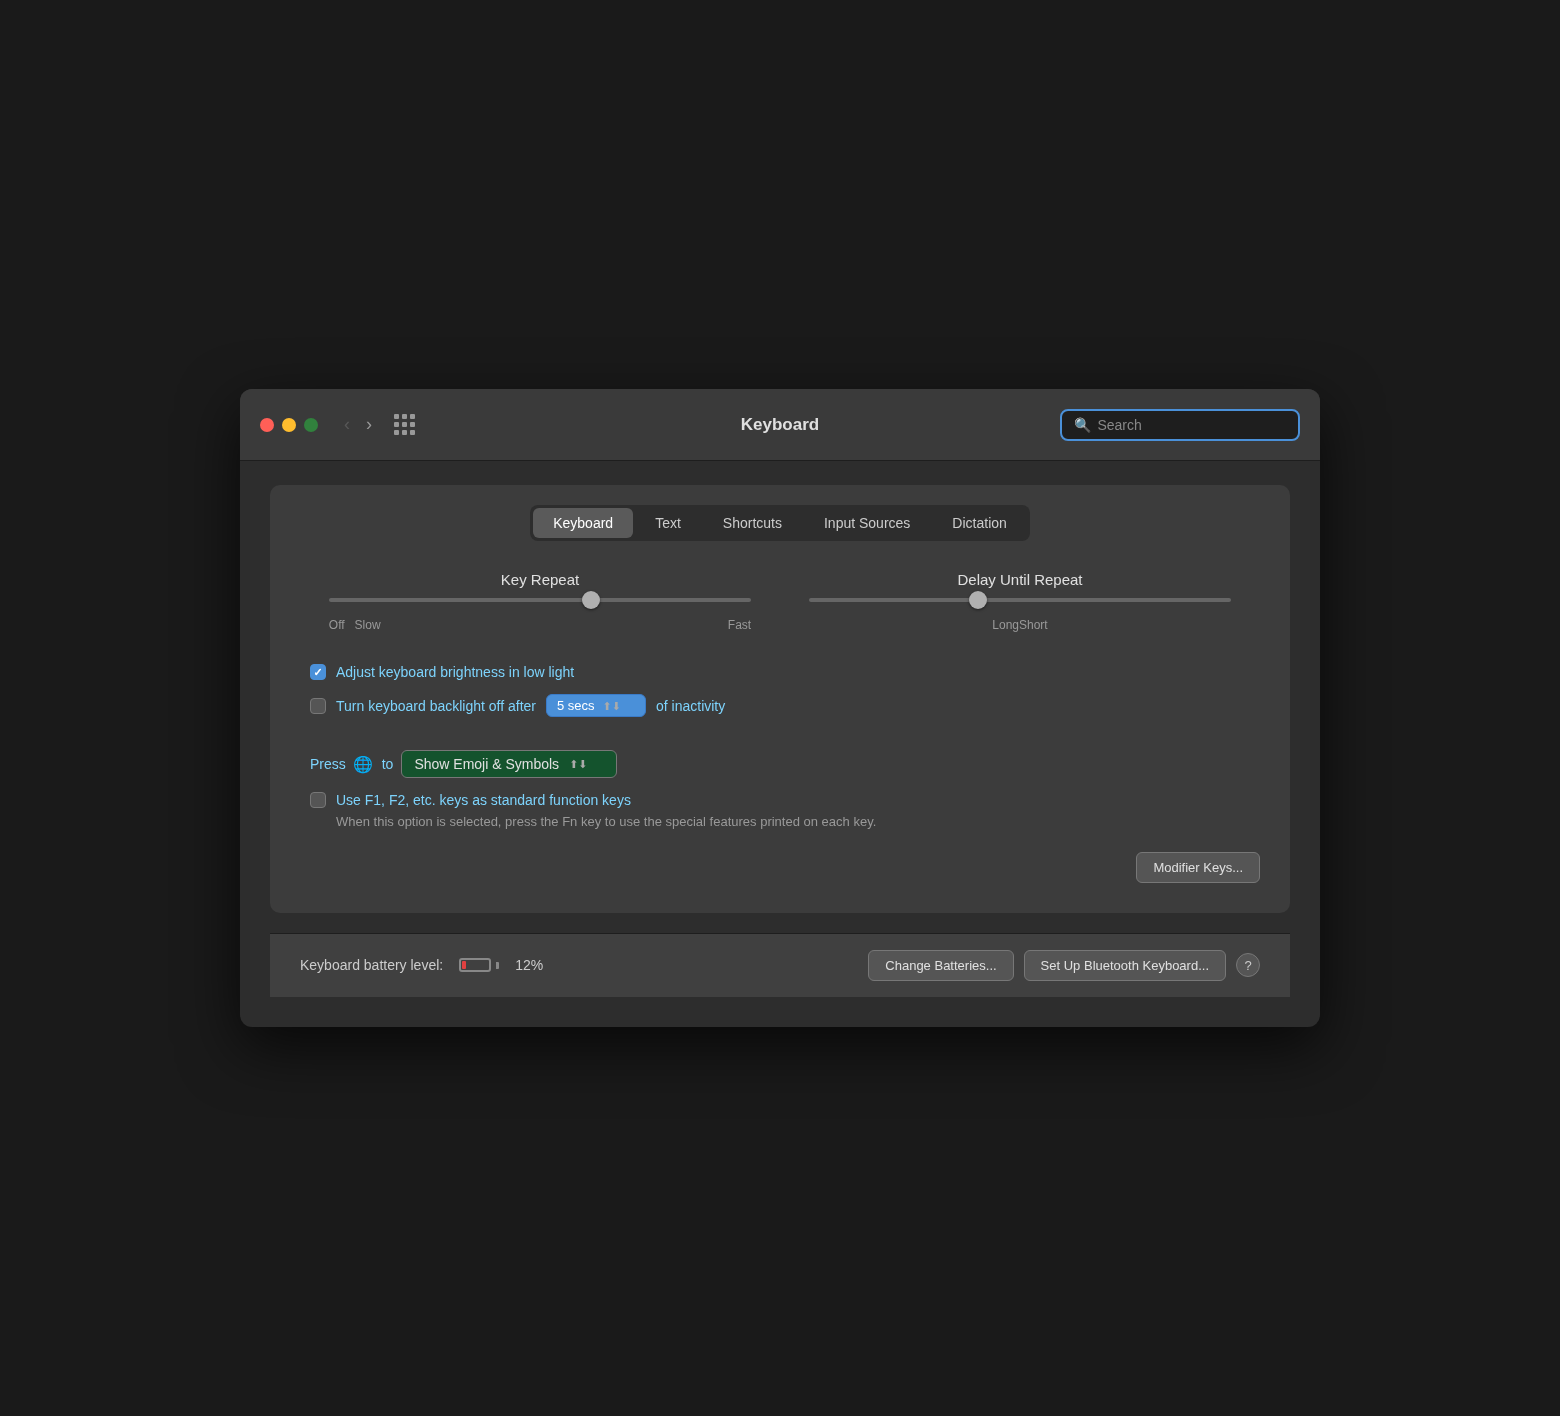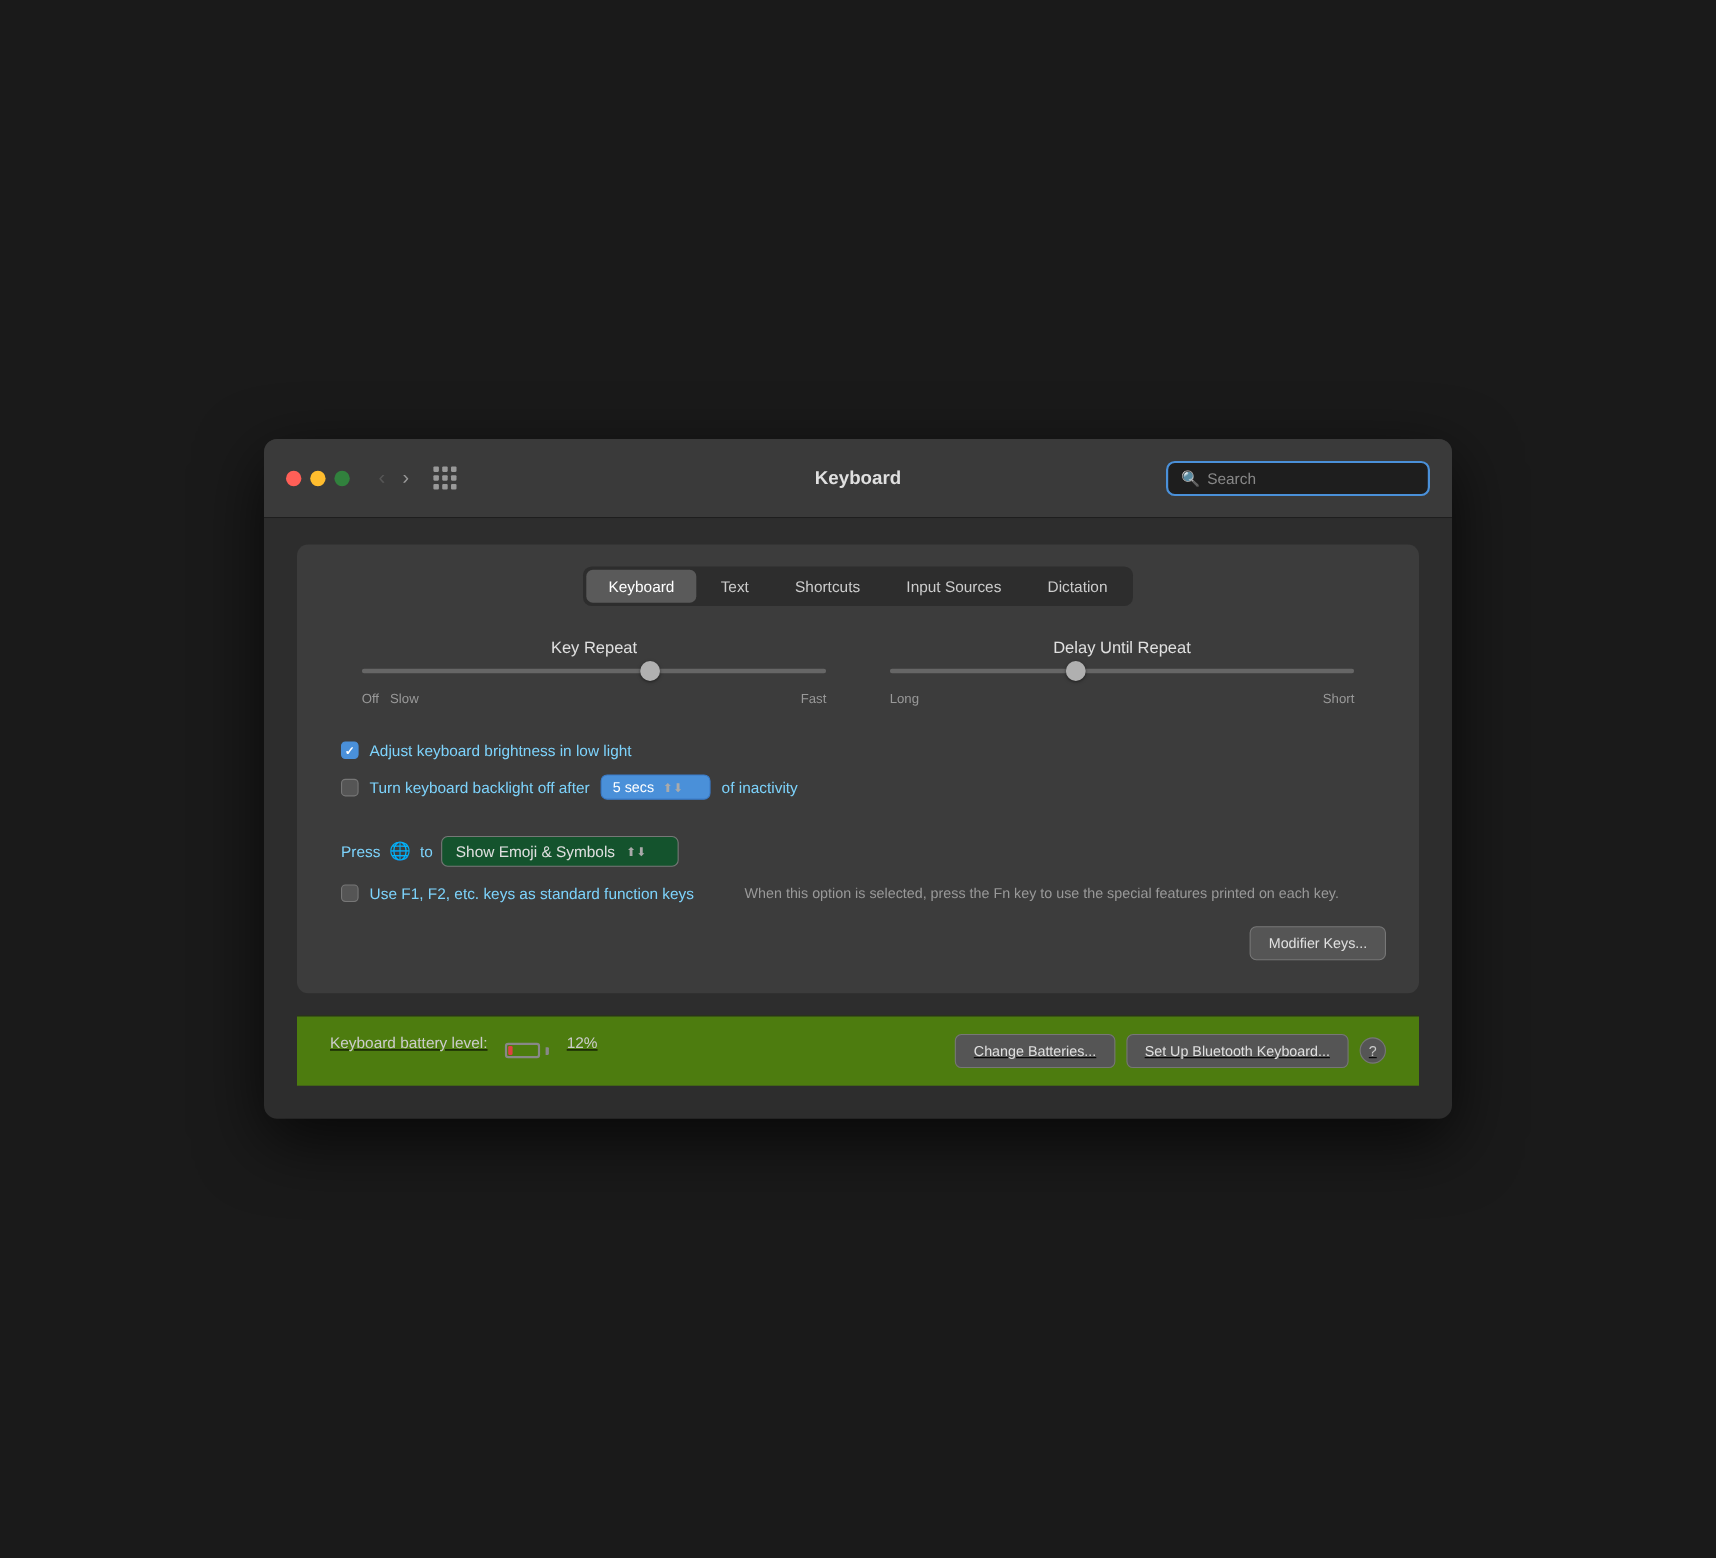--- a/index.html
+++ b/index.html
@@ -168,21 +168,21 @@
       width: 18px;
       height: 18px;
       background: #b0b0b0;
       border-radius: 50%;
       top: 50%;
       transform: translateY(-50%);
       box-shadow: 0 1px 3px rgba(0,0,0,0.5);
     }
     .slider-labels {
       display: flex;
-      justify-content: space-between;
+      justify-content: center;
       width: 100%;
       color: #999;
       font-size: 12px;
       margin-top: 6px;
     }
     .slider-labels.key-repeat {
       justify-content: flex-start;
       gap: 0;
     }
     .slider-labels.key-repeat span:nth-child(1) { margin-right: 4px; }
@@ -259,36 +259,37 @@
       display: flex;
       align-items: center;
       gap: 8px;
       margin-top: 19px;
     }
     .globe-icon {
       font-size: 16px;
     }
     .fn-keys-block {
       display: flex;
-      gap: 20px;
+      flex-direction: column;
+      gap: 4px;
       margin-left: 0;
     }
     .fn-description {
       color: #999;
       font-size: 13px;
       margin-left: 26px;
       line-height: 1.5;
     }
     .bottom-bar {
-      background: #4d7c0f;
+      background: #404040;
       border-top: 1px solid #1e1e1e;
       padding: 16px 30px;
       display: flex;
+      align-items: center;
       gap: 16px;
-      text-decoration: underline;
     }
     .battery-label {
       color: #ccc;
       font-size: 14px;
       white-space: nowrap;
     }
     .battery-icon {
       display: flex;
       align-items: center;
       gap: 4px;

